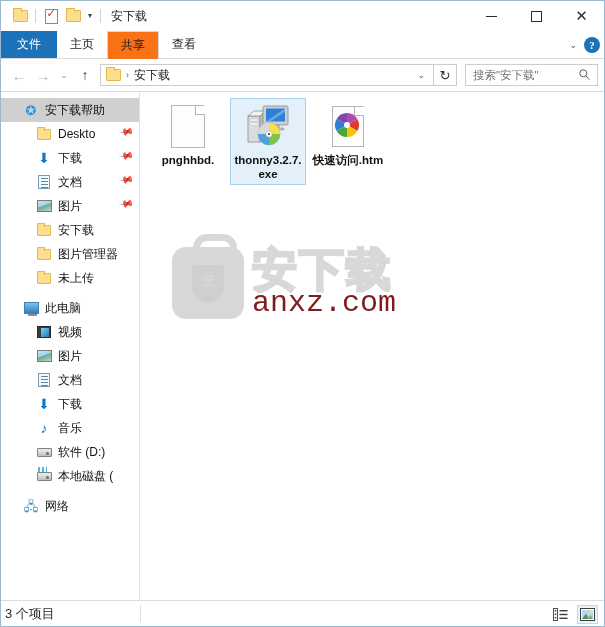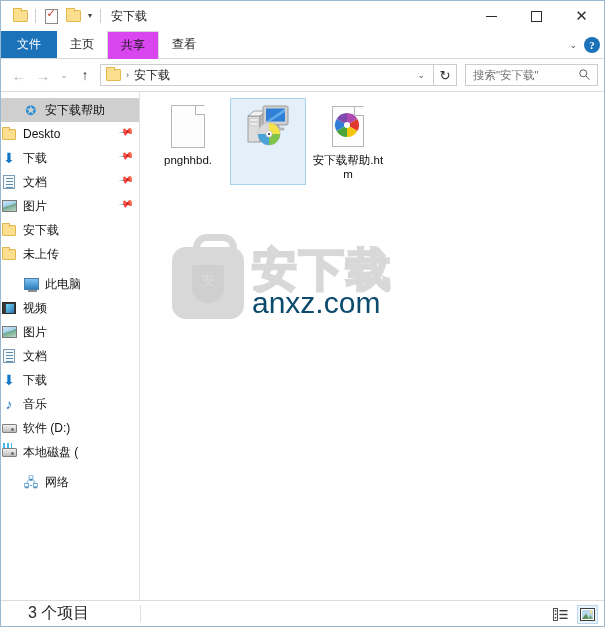--- a/index.html
+++ b/index.html
@@ -73,21 +73,21 @@
     position: relative;
   }
   .tab {
     display: flex; align-items: center; justify-content: center;
     font-size: 12px; color: #1a1a1a;
     padding: 0 13px; min-width: 48px;
     white-space: nowrap;
   }
   .tab.file { background: #1c72b8; color: #ffffff; padding: 0 16px; }
   .tab.active {
-    background: #d946ef;
+    background: #f97316;
     border-left: 1px solid #d9d9d9;
     border-right: 1px solid #d9d9d9;
     border-top: 1px solid #d9d9d9;
     margin-bottom: -1px;
   }
   .ribbon-right {
     position: absolute; right: 4px; top: 0; height: 28px;
     display: flex; align-items: center; gap: 7px;
   }
   .chev { font-size: 9px; color: #4a4a4a; }
@@ -161,21 +161,21 @@
     position: relative;
   }
   .nav-item {
     height: 24px; display: flex; align-items: center;
     font-size: 12px; color: #121212;
     white-space: nowrap; position: relative;
     padding-right: 2px;
   }
   .nav-item.selected { background: #cfcfcf; }
   .nav-lvl0 { padding-left: 22px; }
-  .nav-lvl1 { }
+  .nav-lvl1 { padding-left: 35px; }
   .nav-ico {
     width: 16px; height: 16px; margin-right: 6px;
     flex: 0 0 16px; display: flex; align-items: center; justify-content: center;
     position: relative;
   }
   .nav-label { overflow: hidden; text-overflow: clip; }
   .pin {
     position: absolute; right: 7px; top: 5px;
     font-size: 10px; color: #8a8a8a; transform: rotate(35deg);
   }
@@ -241,21 +241,21 @@
   .ic-net { color: #3f8fc7; font-size: 13px; line-height: 1; }
 
   
   .content {
     flex: 1 1 auto; background: #ffffff; position: relative;
     overflow: hidden;
   }
   .files {
     display: flex; flex-wrap: wrap;
     padding: 6px 12px 0 8px;
-    position: relative; z-index: 2;
+    position: relative; z-index: 2; font-weight: bold;
   }
   .file-item {
     width: 76px; padding: 4px 2px 4px 2px; margin: 0 2px;
     display: flex; flex-direction: column; align-items: center;
     text-align: center;
   }
   .file-item.selected {
     background: #e3f0fa;
     border: 1px solid #a8d2ee;
     padding: 3px 1px 3px 1px;
@@ -306,34 +306,34 @@
   .wm-shield span { font-size: 13px; color: #d8d8d8; font-weight: bold; }
   .wm-text { display: flex; flex-direction: column; }
   .wm-cn {
     font-size: 45px; line-height: 44px; font-weight: bold;
     color: transparent;
     -webkit-text-stroke: 2.5px #d8d8d8;
     letter-spacing: 2px;
     font-family: "DejaVu Sans", sans-serif;
   }
   .wm-dom {
-    font-size: 30px; line-height: 30px; color: #0c4a6e;
+    font-size: 30px; line-height: 30px; color: #7f1d1d;
     letter-spacing: 0px; margin-top: -4px;
-    font-family: Liberation Sans, sans-serif;
+    font-family: Liberation Mono, monospace;
   }
 
   
   .statusbar {
     height: 26px; flex: 0 0 26px;
     border-top: 1px solid #dcdcdc;
     display: flex; align-items: center;
     background: #ffffff; position: relative;
   }
   .status-text {
-    font-size: 16px; color: #2b2b2b; padding-left: 27px;
+    font-size: 13px; color: #2b2b2b; padding-left: 4px;
   }
   .status-sep {
     position: absolute; left: 139px; top: 4px; width: 1px; height: 17px;
     background: #e0e0e0;
   }
   .view-btns {
     position: absolute; right: 6px; top: 0; height: 26px;
     display: flex; align-items: center; gap: 6px;
   }
   .vb { width: 21px; height: 19px; display: flex; align-items: center; justify-content: center; }
@@ -451,20 +451,26 @@
       </div>
 
 
       <div class="nav-item nav-lvl1">
         <span class="nav-ico">
             <span class="ic-folder"></span>
           </span>
         <span class="nav-label">安下载</span>
       </div>
 
+      <div class="nav-item nav-lvl1">
+        <span class="nav-ico">
+            <span class="ic-folder"></span>
+          </span>
+        <span class="nav-label">图片管理器</span>
+      </div>
 
       <div class="nav-item nav-lvl1">
         <span class="nav-ico">
             <span class="ic-folder"></span>
           </span>
         <span class="nav-label">未上传</span>
       </div>
 
       <div class="nav-item nav-lvl0" style="margin-top:6px;">
         <span class="nav-ico">
@@ -562,39 +568,40 @@
 
               <circle cx="24" cy="30" r="11" fill="#f0f0f0" stroke="#9a9a9a" stroke-width="0.6"></circle>
               <path d="M24 19 A11 11 0 0 1 35 30 L24 30 Z" fill="#f2e34a"></path>
               <path d="M35 30 A11 11 0 0 1 24 41 L24 30 Z" fill="#7fc34a"></path>
               <path d="M24 41 A11 11 0 0 1 13 30 L24 30 Z" fill="#4aa3d8"></path>
               <path d="M13 30 A11 11 0 0 1 24 19 L24 30 Z" fill="#d9d9d9"></path>
               <circle cx="24" cy="30" r="3.2" fill="#ffffff" stroke="#9a9a9a" stroke-width="0.5"></circle>
               <circle cx="24" cy="30" r="1.1" fill="#333"></circle>
             </svg>
           </div>
+          <div class="file-name">thonny3.2.7.exe</div>
         </div>
 
         <div class="file-item">
           <div class="file-icon">
             <div class="pg" style="width:32px;height:41px;">
               <svg width="30" height="30" viewBox="0 0 30 30" style="position:absolute;left:-1px;top:3px;">
                 <g transform="translate(15,15)">
                   <path d="M0,0 L0,-12 A12,12 0 0 1 10.4,-6 Z" fill="#b04ab0"></path>
                   <path d="M0,0 L10.4,-6 A12,12 0 0 1 10.4,6 Z" fill="#e03a2f"></path>
                   <path d="M0,0 L10.4,6 A12,12 0 0 1 0,12 Z" fill="#f2c60e"></path>
                   <path d="M0,0 L0,12 A12,12 0 0 1 -10.4,6 Z" fill="#4aa63c"></path>
                   <path d="M0,0 L-10.4,6 A12,12 0 0 1 -10.4,-6 Z" fill="#2f7fd6"></path>
                   <path d="M0,0 L-10.4,-6 A12,12 0 0 1 0,-12 Z" fill="#7f4ab0"></path>
                   <circle cx="0" cy="0" r="3" fill="#ffffff"></circle>
                 </g>
               </svg>
             </div>
           </div>
-          <div class="file-name">安下载帮助.htm</div>
+          <div class="file-name">快速访问.htm</div>
         </div>
 
       </div>
 
       <div class="watermark">
         <div class="wm-bag">
           <div class="wm-shield">
             <span>安</span>
           </div>
         </div>

